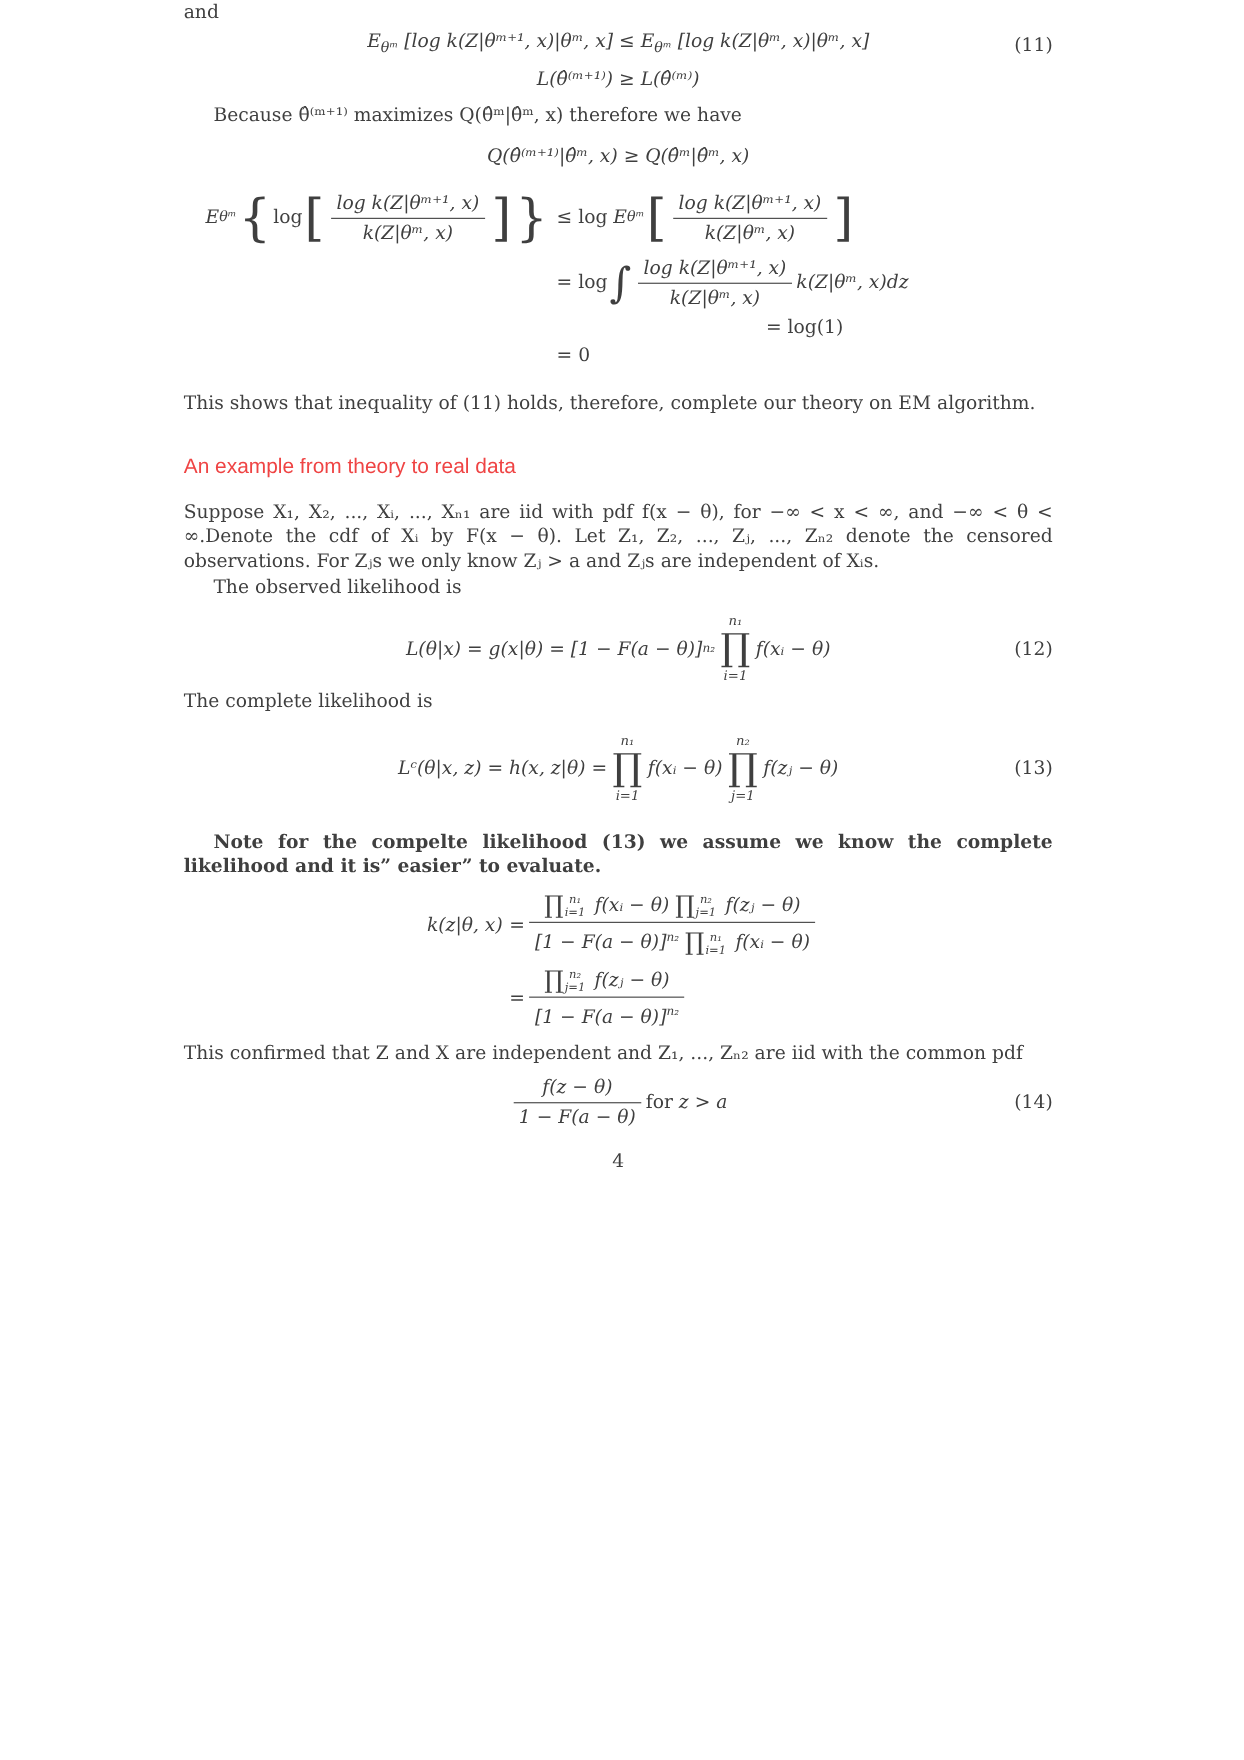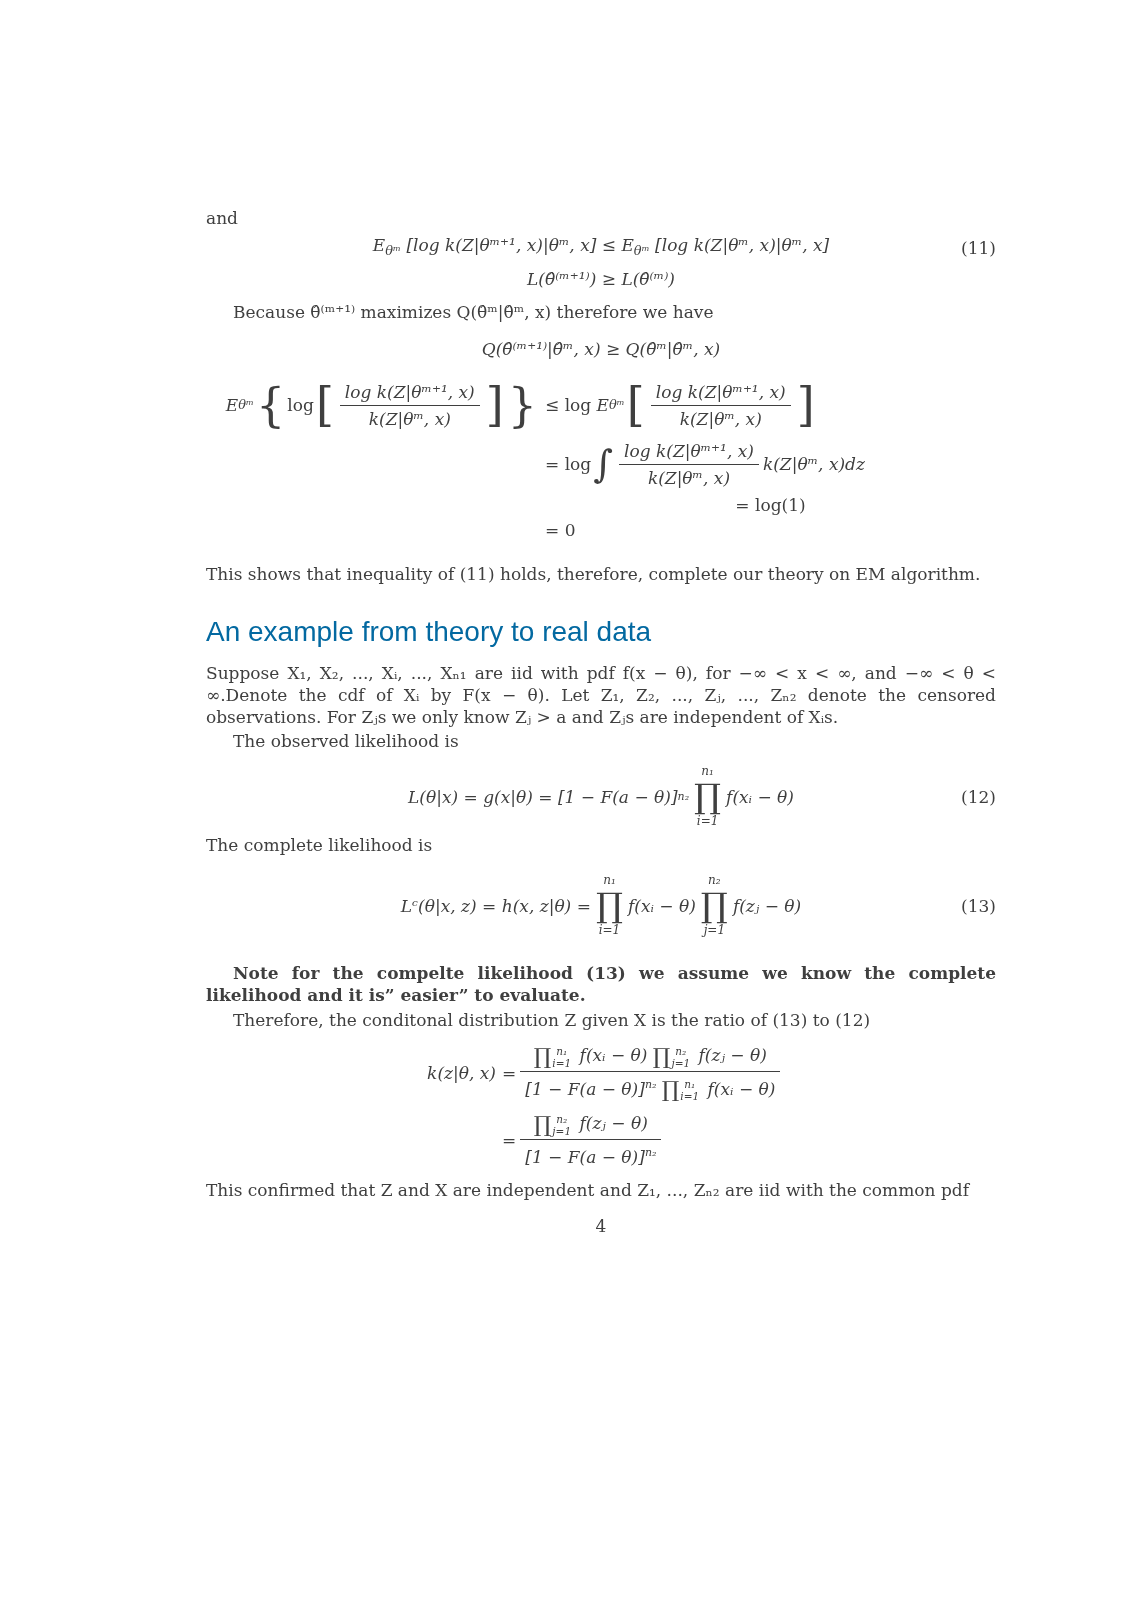--- a/index.html
+++ b/index.html
@@ -5,25 +5,23 @@
   html,body { margin:0; padding:0; background:#ffffff; }
   .page {
     position:relative;
     width:1131px; height:1600px;
     background:#ffffff;
     font-family:"DejaVu Serif","Liberation Serif","DejaVu Sans",serif;
     color:#3f3f3f;
     overflow:hidden;
   }
   .content {
-    position:absolute; left:167px; top:16px;
+    position:absolute; left:167px; top:0;
     width:790px;
     font-size:17px; line-height:22px;
-    padding-top:191px;
-    margin-left:39px;
   }
   p { margin:0; }
   .just { text-align:justify; }
   .indent { padding-left:27px; }
   .tindent { text-indent:27px;font-weight:bold; }
   .m { font-style:italic; }
   sub { font-size:13px; }
   sup { font-size:11px; }
 
   
@@ -51,21 +49,21 @@
   .align-lhs { display:flex; justify-content:flex-end; align-items:center; }
   .jensen .align-lhs { width:333px; }
   .kderiv .align-lhs { width:290px; }
   .align-rhs { display:flex; align-items:center; padding-left:6px; }
 
   .bigdelim { font-size:46px; font-weight:300; line-height:1; vertical-align:middle; font-style:normal; padding:0 2px; }
   .intglyph { font-size:38px; line-height:1; font-style:normal; padding:0 2px; vertical-align:middle; }
 
   .section-heading {
     font-family:"Liberation Sans","DejaVu Sans",sans-serif;
-    font-size:28px; line-height:34px; font-weight:400; color:#0369a1;
+    font-size:19px; line-height:34px; font-weight:400; color:#ef4444;
     margin:0;
   }
   .page-number { text-align:center; }
 </style>
 </head>
 <body>
 
 <div class="page">
   <div class="content">
 
@@ -180,21 +178,20 @@
         <span class="lim">n₂</span>
         <span class="op">∏</span>
         <span class="lim">j=1</span>
       </span>
       <span class="m">f(zⱼ − θ)</span>
       <span class="eq-tag">(13)</span>
     </div>
 
     <p class="just tindent" style="margin-top:24px;">Note for the compelte likelihood (13) we assume we know the complete likelihood and it is” easier” to evaluate.</p>
 
-    <p class="indent" style="margin-top:3px;">Therefore, the conditonal distribution Z given X is the ratio of (13) to (12)</p>
 
     <div class="align kderiv" style="margin-top:6px;">
       <div class="align-row" style="height:72px;">
         <div class="align-lhs m">
           <span>k(z|θ, x)</span>
         </div>
         <div class="align-rhs">
           <span>=</span>
           <span class="frac m">
             <span class="num">
@@ -235,17 +232,26 @@
             <span class="den">
               <span>[1 − F(a − θ)]</span><sup>n₂</sup>
             </span>
           </span>
         </div>
       </div>
     </div>
 
     <p style="margin-top:8px;">This confirmed that Z and X are independent and Z₁, ..., Zₙ₂ are iid with the common pdf</p>
 
+    <div class="eq-row" style="margin-top:4px; height:58px;">
+      <span class="frac m">
+        <span class="num">f(z − θ)</span>
+        <span class="den">1 − F(a − θ)</span>
+      </span>
+      <span>for</span>&nbsp;
+      <span class="m">z &gt; a</span>
+      <span class="eq-tag">(14)</span>
+    </div>
 
     <p class="page-number" style="margin-top:14px;">4</p>
 
   </div>
 </div>
 
 </body></html>

